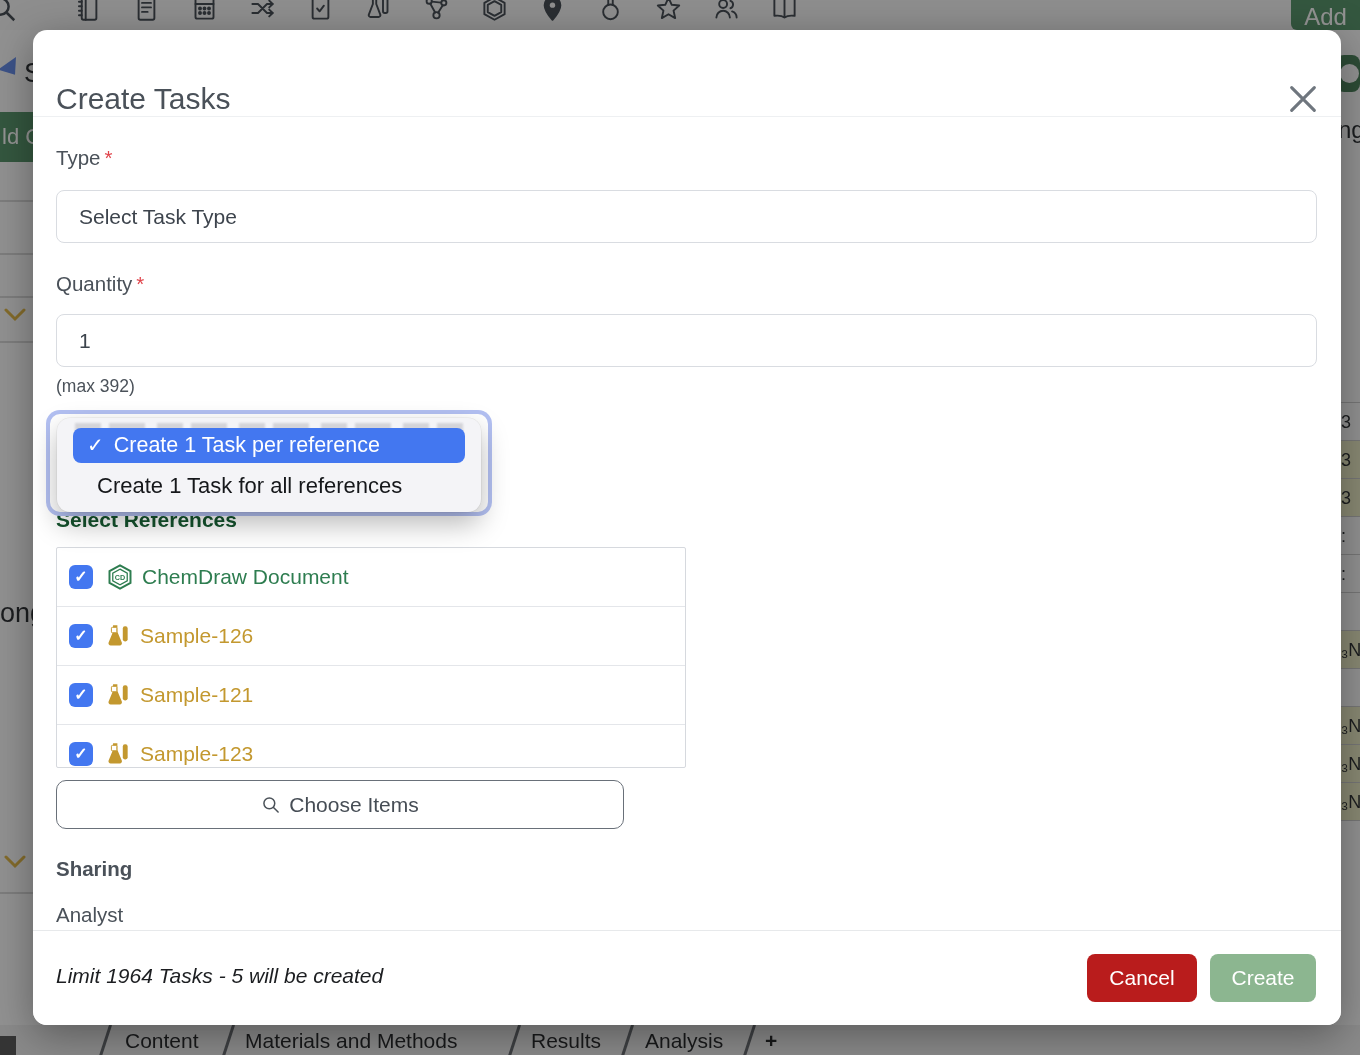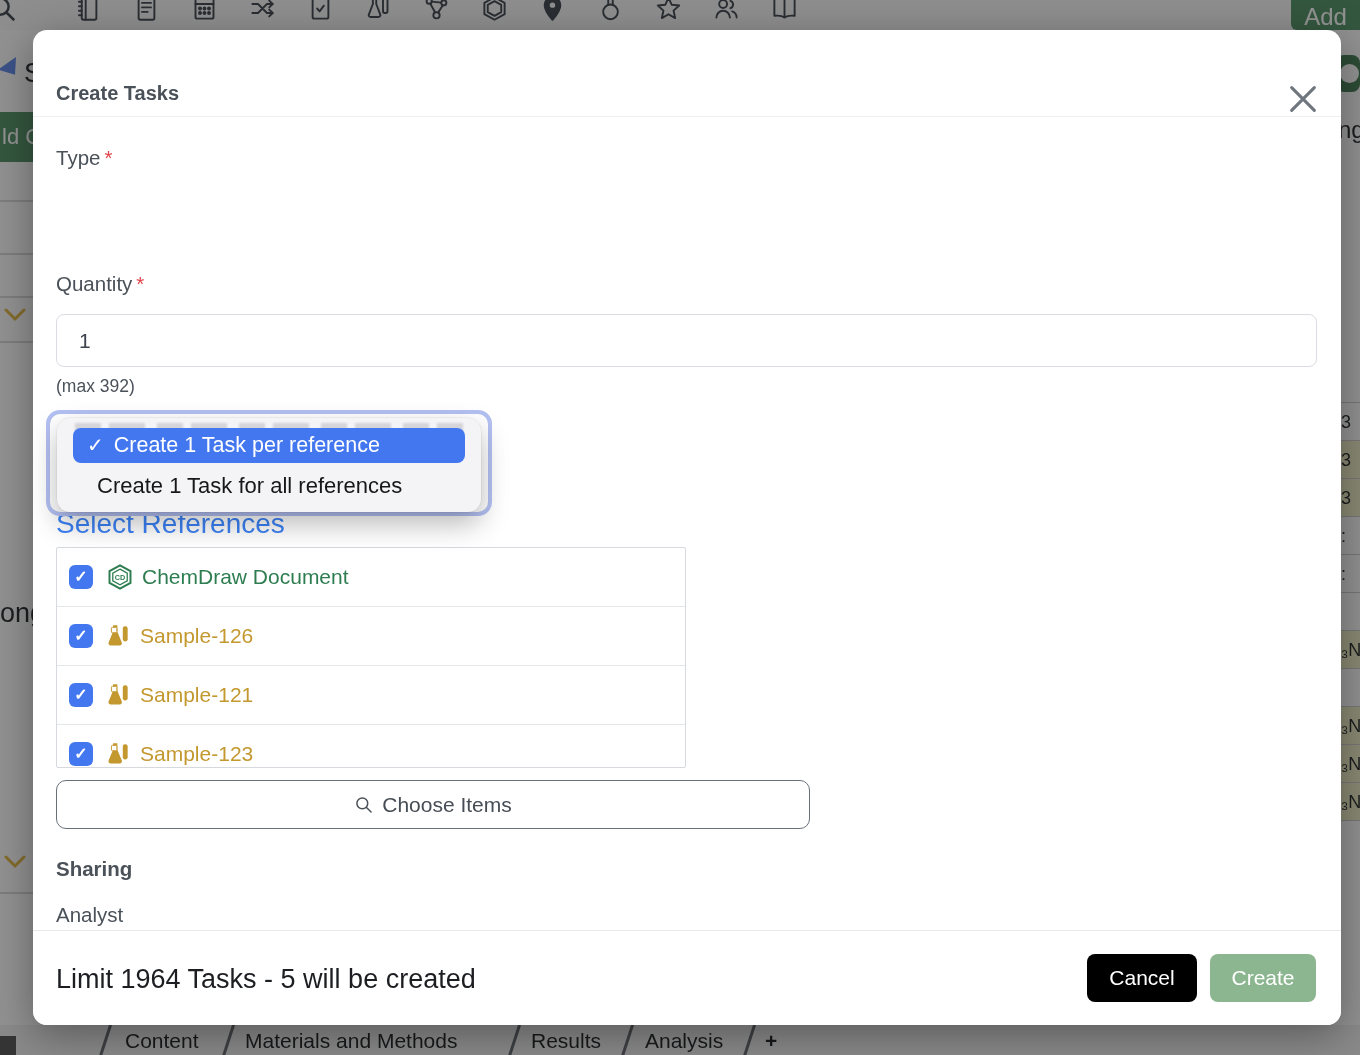--- a/index.html
+++ b/index.html
@@ -35,21 +35,21 @@
   .tabbar { position:absolute; left:0; right:0; top:1025px; height:30px; background:#efefef; }
   .tab-label { position:absolute; top:0; height:30px; line-height:32px; font-size:21px; color:#17191c; }
   .tab-sep { position:absolute; top:-1px; width:2.5px; height:33px; background:#5f6368; transform:rotate(18deg); }
   .dark-corner { position:absolute; left:0; top:1036px; width:16px; height:19px; background:#4e4e4e; }
 
   .overlay { position:absolute; inset:0; background:rgba(25,25,25,0.47); z-index:10; }
 
   
   .modal { position:absolute; left:33px; top:30px; width:1308px; height:995px; background:#fff; border-radius:14px;
            z-index:20; box-shadow:0 10px 40px rgba(0,0,0,0.35); }
-  .m-title { position:absolute; left:23px; top:52px; font-size:20px; font-weight:700; color:#4a5159; }
+  .m-title { position:absolute; left:23px; top:52px; font-size:30px; font-weight:400; color:#4a5159; }
   .m-close { position:absolute; right:20px; top:52px; width:36px; height:36px; background:none; border:none; cursor:pointer; }
   .m-close svg { width:34px; height:34px; stroke:#6f767e; stroke-width:2.2; stroke-linecap:round; }
   .m-header-line { position:absolute; left:0; right:0; top:86px; height:1px; background:#eef0f2; }
 
   .f-label { position:absolute; left:23px; font-size:20.5px; color:#4a5159; }
   .req { color:#e0434a; margin-left:4px; }
   .f-input { position:absolute; left:23px; width:1261px; height:53px; border:1.5px solid #d9dce1; border-radius:8px;
              font-size:21px; color:#3d444d; padding:0 22px; background:#fff; font-family:"Liberation Sans",sans-serif; }
   .f-hint { position:absolute; left:23px; top:346px; font-size:17.5px; color:#4b525a; }
 
@@ -58,45 +58,45 @@
   .popup { position:absolute; left:24px; top:388px; width:424px; height:94px; background:#f4f4f7; border-radius:13px;
            box-shadow:0 12px 28px rgba(0,0,0,0.28), 0 0 0 0.5px rgba(0,0,0,0.08);padding-left:27px; }
   .popup-smudge { position:absolute; left:18px; right:18px; top:5px; height:9px; opacity:0.35; filter:blur(1px);
      background:repeating-linear-gradient(90deg,#9a9aa2 0 26px,transparent 26px 34px,#9a9aa2 34px 70px,transparent 70px 82px); }
   .opt1 { position:absolute; left:16px; top:10px; width:392px; height:35px; background:#4377f0; border-radius:8px;
           color:#fff; font-size:21.5px; line-height:35px; padding-left:14px; cursor:default; }
   .opt1 .chk { display:inline-block; margin-right:10px; font-size:20px; }
   .opt2 { position:absolute; left:0; top:50px; width:100%; height:36px; color:#15171a; font-size:22px; line-height:36px;
           padding-left:40px; cursor:default; }
 
-  .refs-heading { position:absolute; left:23px; top:478px; font-size:28px; font-weight:400; color:#3b82f6; }
+  .refs-heading { position:absolute; left:23px; top:478px; font-size:21px; font-weight:700; color:#14532d; }
   .refs-list { position:absolute; left:23px; top:517px; width:630px; height:221px; border:1.5px solid #d6d9de;
                border-radius:2px; overflow:hidden; background:#fff; }
   .ref-row { display:flex; align-items:center; height:59px; border-bottom:1px solid #e4e6ea; padding-left:12px; cursor:pointer; }
   .cbox { width:24px; height:24px; border-radius:6px; background:#4377f0; color:#fff; font-size:16px; font-weight:700;
           text-align:center; line-height:24px; flex:0 0 24px; }
   .ref-icon { margin:0 8px 0 13px; display:flex; }
   .ref-label { font-size:21px; }
   .ref-label.green { color:#2e7d50; }
   .ref-label.amber { color:#c3982f; }
 
-  .choose-btn { position:absolute; left:23px; top:750px; width:754px; height:49px; border:1.5px solid #697079;
+  .choose-btn { position:absolute; left:23px; top:750px; width:568px; height:49px; border:1.5px solid #697079;
                 border-radius:10px; background:#fff; font-size:21px; color:#464d55; cursor:pointer;
                 display:flex; align-items:center; justify-content:center; gap:8px; font-family:"Liberation Sans",sans-serif; }
   .choose-btn svg { width:20px; height:20px; stroke:#4a5158; fill:none; stroke-width:1.8; stroke-linecap:round; }
 
   .sharing-h { position:absolute; left:23px; top:827px; font-size:20.5px; font-weight:700; color:#4a5159; }
   .analyst-l { position:absolute; left:23px; top:873px; font-size:20.5px; color:#4a5159; }
 
   .m-footer { position:absolute; left:0; right:0; top:900px; height:95px; background:#fff; border-top:1px solid #e7e9eb;
               border-radius:0 0 14px 14px; }
-  .limit-text { position:absolute; left:23px; top:33px; font-size:27px; color:#1c1e21; }
+  .limit-text { position:absolute; left:23px; top:33px; font-size:21px; font-style:italic; color:#1c1e21; }
   .btn { position:absolute; top:23px; height:48px; border:none; border-radius:8px; color:#fff; font-size:21px;
          cursor:pointer; font-family:"Liberation Sans",sans-serif; }
-  .btn-cancel { left:1054px; width:110px; background:#000000; }
+  .btn-cancel { left:1054px; width:110px; background:#b91c1c; }
   .btn-create { left:1177px; width:106px; background:#8cb690; }
 </style>
 </head>
 <body>
 
 <div class="stage">
 
   <div class="app-bg">
 
     <div class="toolbar">
@@ -229,20 +229,21 @@
     <button class="m-close">
       <svg viewBox="0 0 24 24">
           <path d="M4 4l16 16M20 4L4 20"></path>
         </svg>
     </button>
     <div class="m-header-line"></div>
 
     <div class="f-label" style="top:116px;">
       <span>Type</span><span class="req">*</span>
     </div>
+    <input class="f-input" style="top: 160px;" readonly="" value="Select Task Type">
 
     <div class="f-label" style="top:242px;">
       <span>Quantity</span><span class="req">*</span>
     </div>
     <input class="f-input" style="top: 284px;" readonly="" value="1">
     <div class="f-hint">(max 392)</div>
 
     <div class="refs-heading">Select References</div>
 
     <div class="refs-list">

